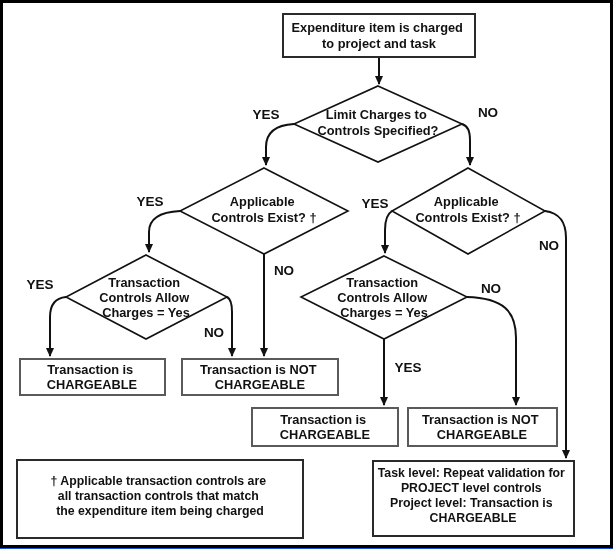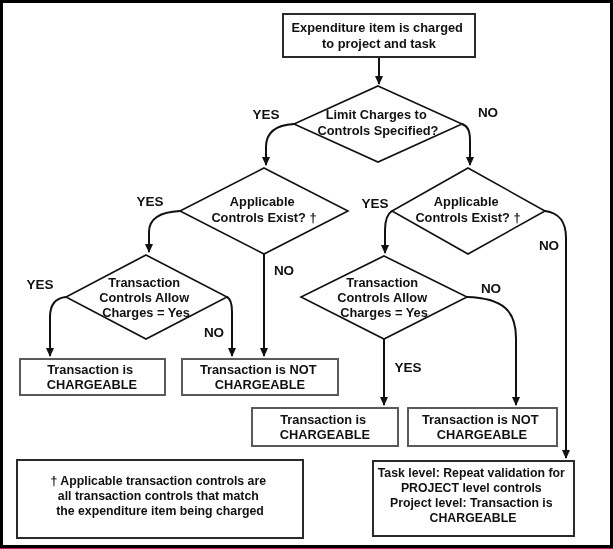--- a/index.html
+++ b/index.html
@@ -1,16 +1,16 @@
 <!DOCTYPE html>
 <html><head>
 <meta charset="utf-8">
 <style>
   html, body { margin: 0; padding: 0; background: #ffffff; }
-  .stage { position: relative; width: 613px; height: 549px; background: #be185d; }
+  .stage { position: relative; width: 613px; height: 549px; background: #1d4ed8; }
   svg { display: block; }
   .edge { fill: none; stroke: #111111; stroke-width: 2; stroke-linecap: butt; }
   .diamond { fill: #ffffff; stroke: #111111; stroke-width: 1.6; }
   .box { fill: #ffffff; stroke: #5a5a5a; stroke-width: 2; }
   .box-dark { fill: #ffffff; stroke: #2a2a2a; stroke-width: 2; }
   .node-text { font: bold 12.8px "Liberation Sans", sans-serif; fill: #111111; text-anchor: middle; }
   .small-text { font: bold 12.3px "Liberation Sans", sans-serif; fill: #111111; text-anchor: middle; }
   .branch-label { font: bold 13.5px "Liberation Sans", sans-serif; fill: #111111; text-anchor: middle; }
 </style>
 </head>

